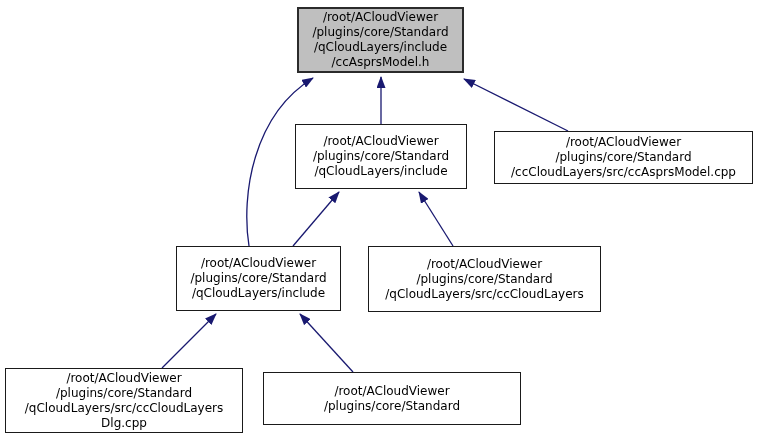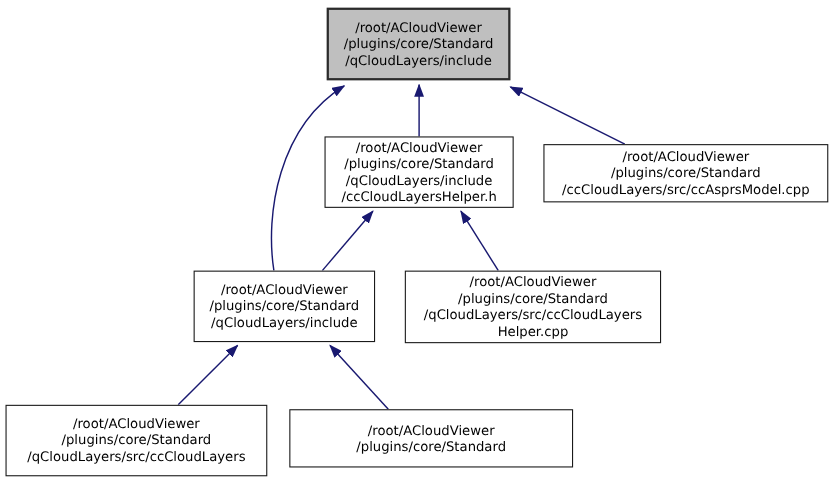--- a/index.html
+++ b/index.html
@@ -71,52 +71,52 @@
     <path class="edge" d="M293,246 L339,192" marker-end="url(#arrow)"></path>
     <path class="edge" d="M453,246 L419,192" marker-end="url(#arrow)"></path>
     <path class="edge" d="M162,368 L216,314" marker-end="url(#arrow)"></path>
     <path class="edge" d="M353,372 L300,314" marker-end="url(#arrow)"></path>
   </svg>
 
   <div id="n-asprs-h" class="node highlight">
     <div>/root/ACloudViewer</div>
     <div>/plugins/core/Standard</div>
     <div>/qCloudLayers/include</div>
+    <div>/ccAsprsModel.h</div>
   </div>
 
   <div id="n-helper-h" class="node">
     <div>/root/ACloudViewer</div>
     <div>/plugins/core/Standard</div>
     <div>/qCloudLayers/include</div>
-    <div>/ccCloudLayersHelper.h</div>
   </div>
 
   <div id="n-asprs-cpp" class="node">
     <div>/root/ACloudViewer</div>
     <div>/plugins/core/Standard</div>
     <div>/ccCloudLayers/src/ccAsprsModel.cpp</div>
   </div>
 
   <div id="n-dlg-h" class="node">
     <div>/root/ACloudViewer</div>
     <div>/plugins/core/Standard</div>
     <div>/qCloudLayers/include</div>
   </div>
 
   <div id="n-helper-cpp" class="node">
     <div>/root/ACloudViewer</div>
     <div>/plugins/core/Standard</div>
     <div>/qCloudLayers/src/ccCloudLayers</div>
-    <div>Helper.cpp</div>
   </div>
 
   <div id="n-dlg-cpp" class="node">
     <div>/root/ACloudViewer</div>
     <div>/plugins/core/Standard</div>
     <div>/qCloudLayers/src/ccCloudLayers</div>
+    <div>Dlg.cpp</div>
   </div>
 
   <div id="n-qcloud-cpp" class="node">
     <div>/root/ACloudViewer</div>
     <div>/plugins/core/Standard</div>
   </div>
 
 </div>
 
 </body></html>

